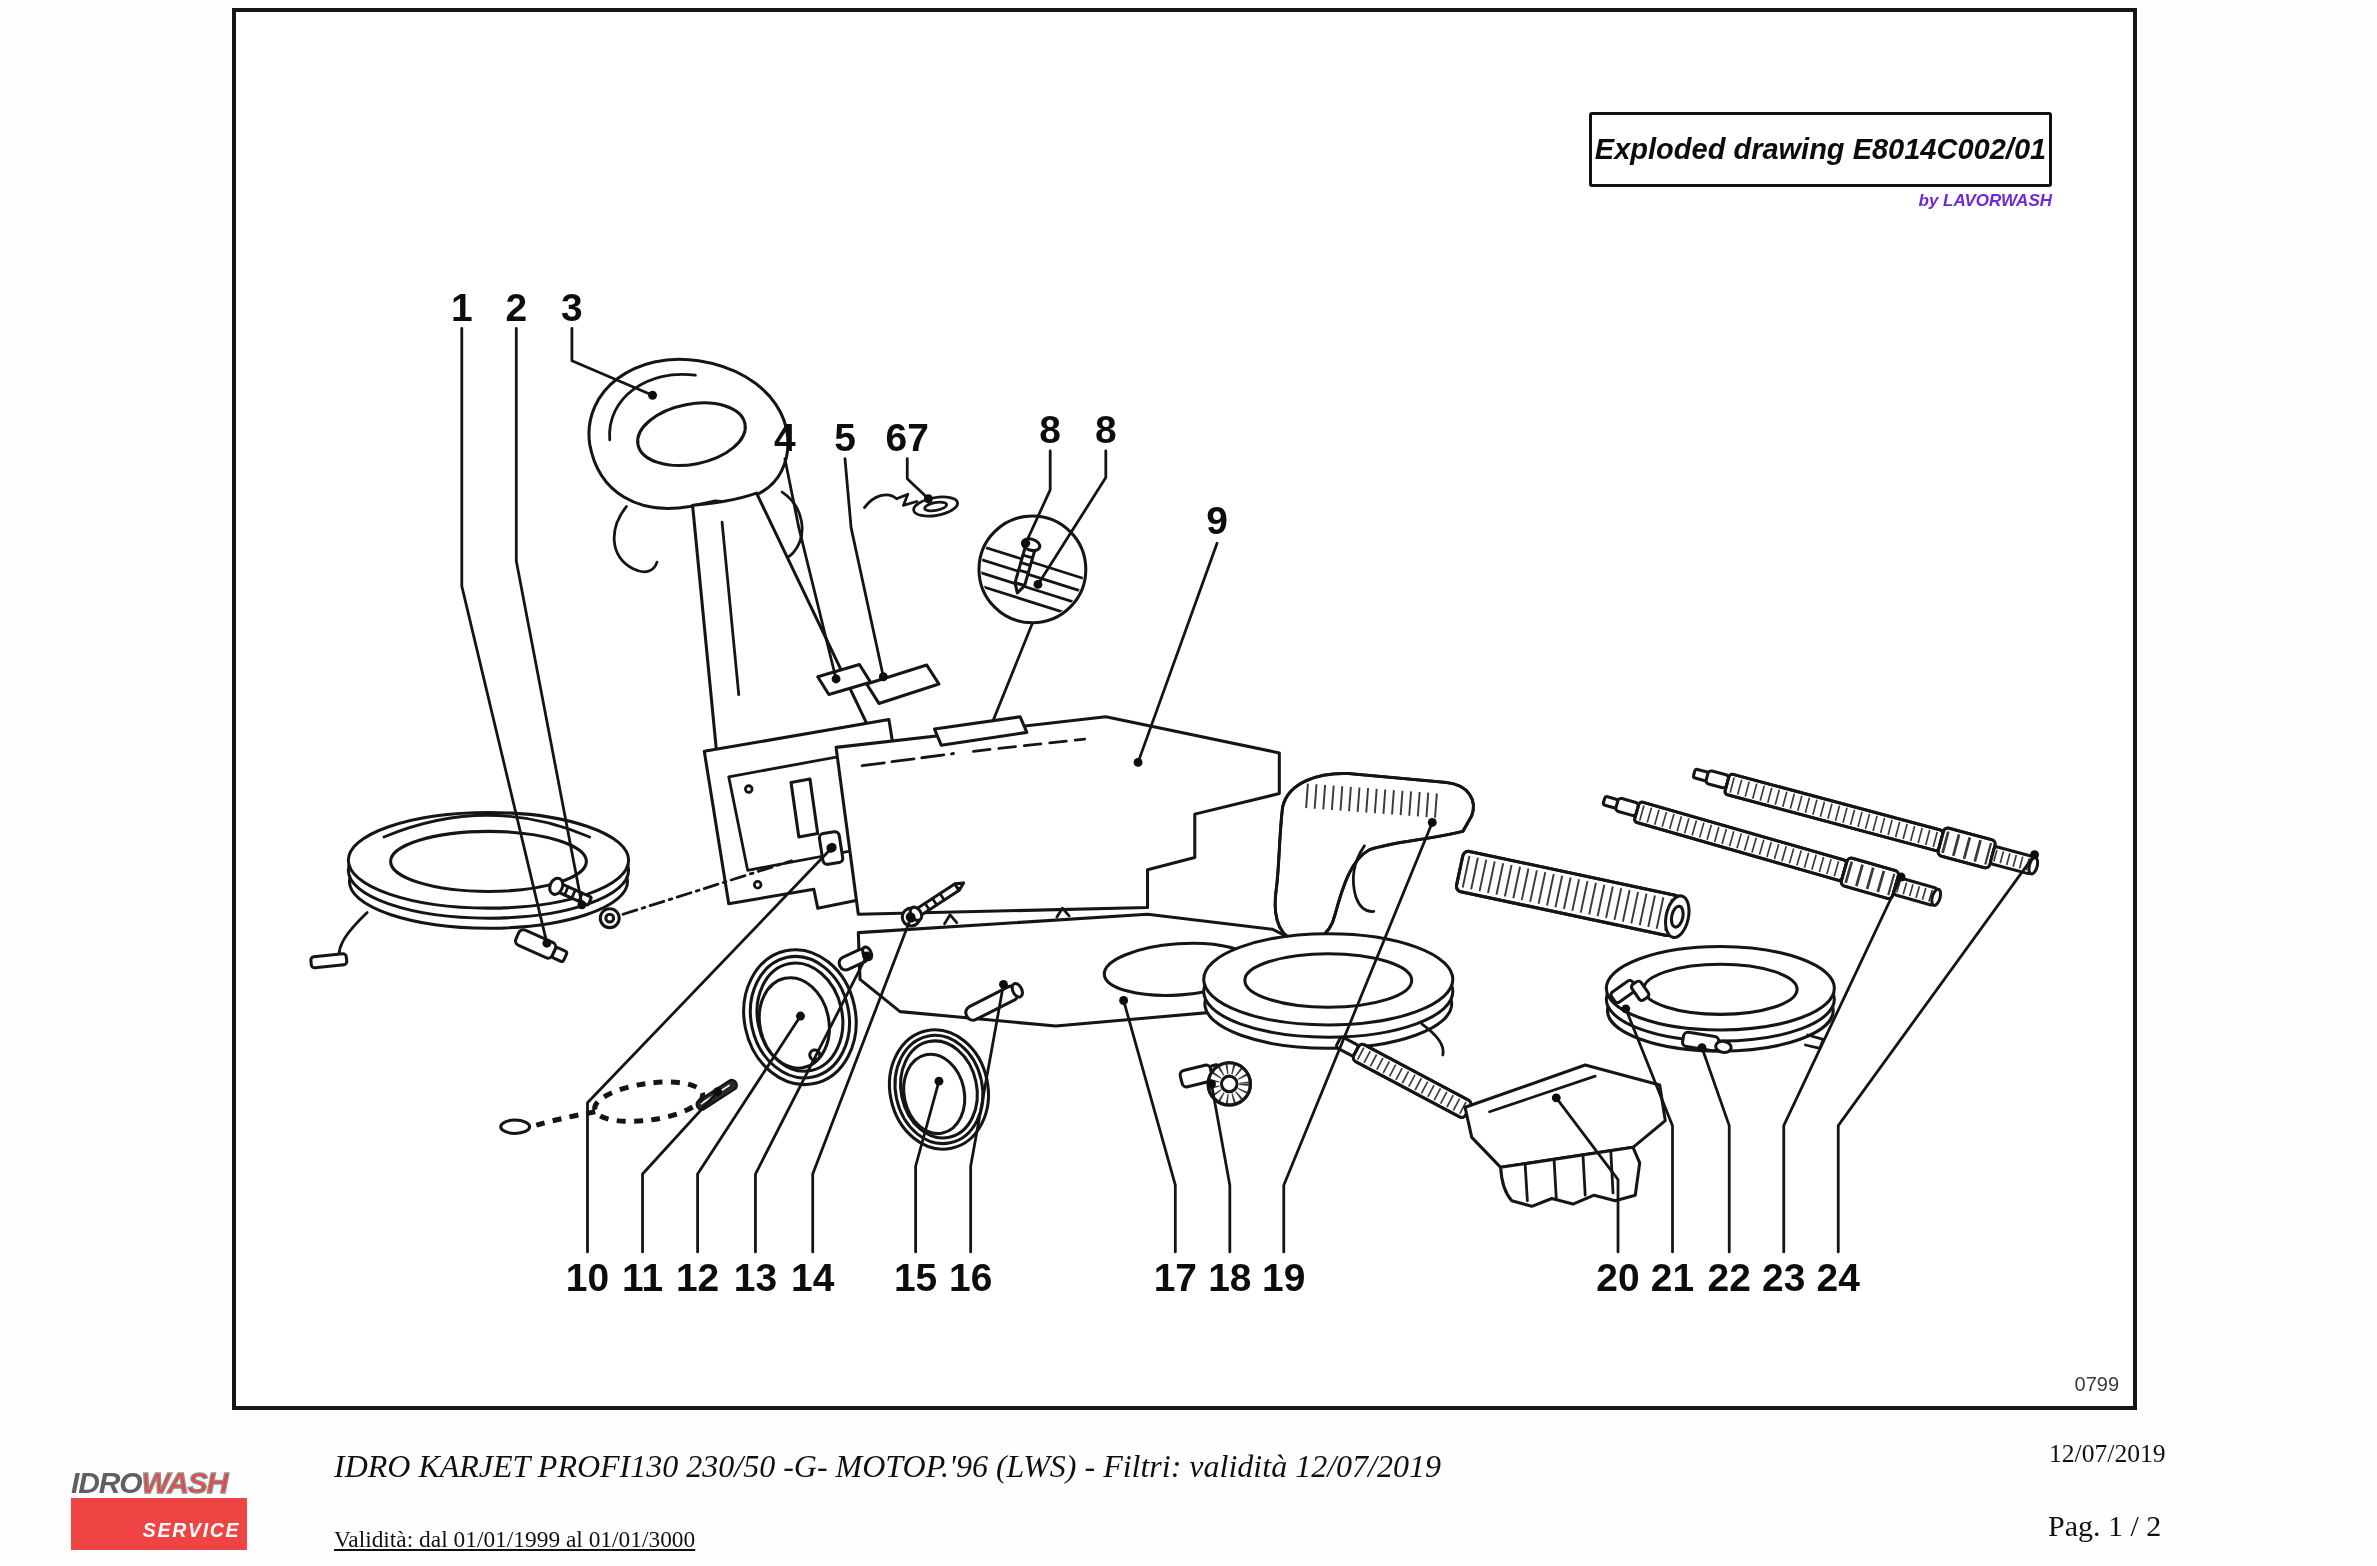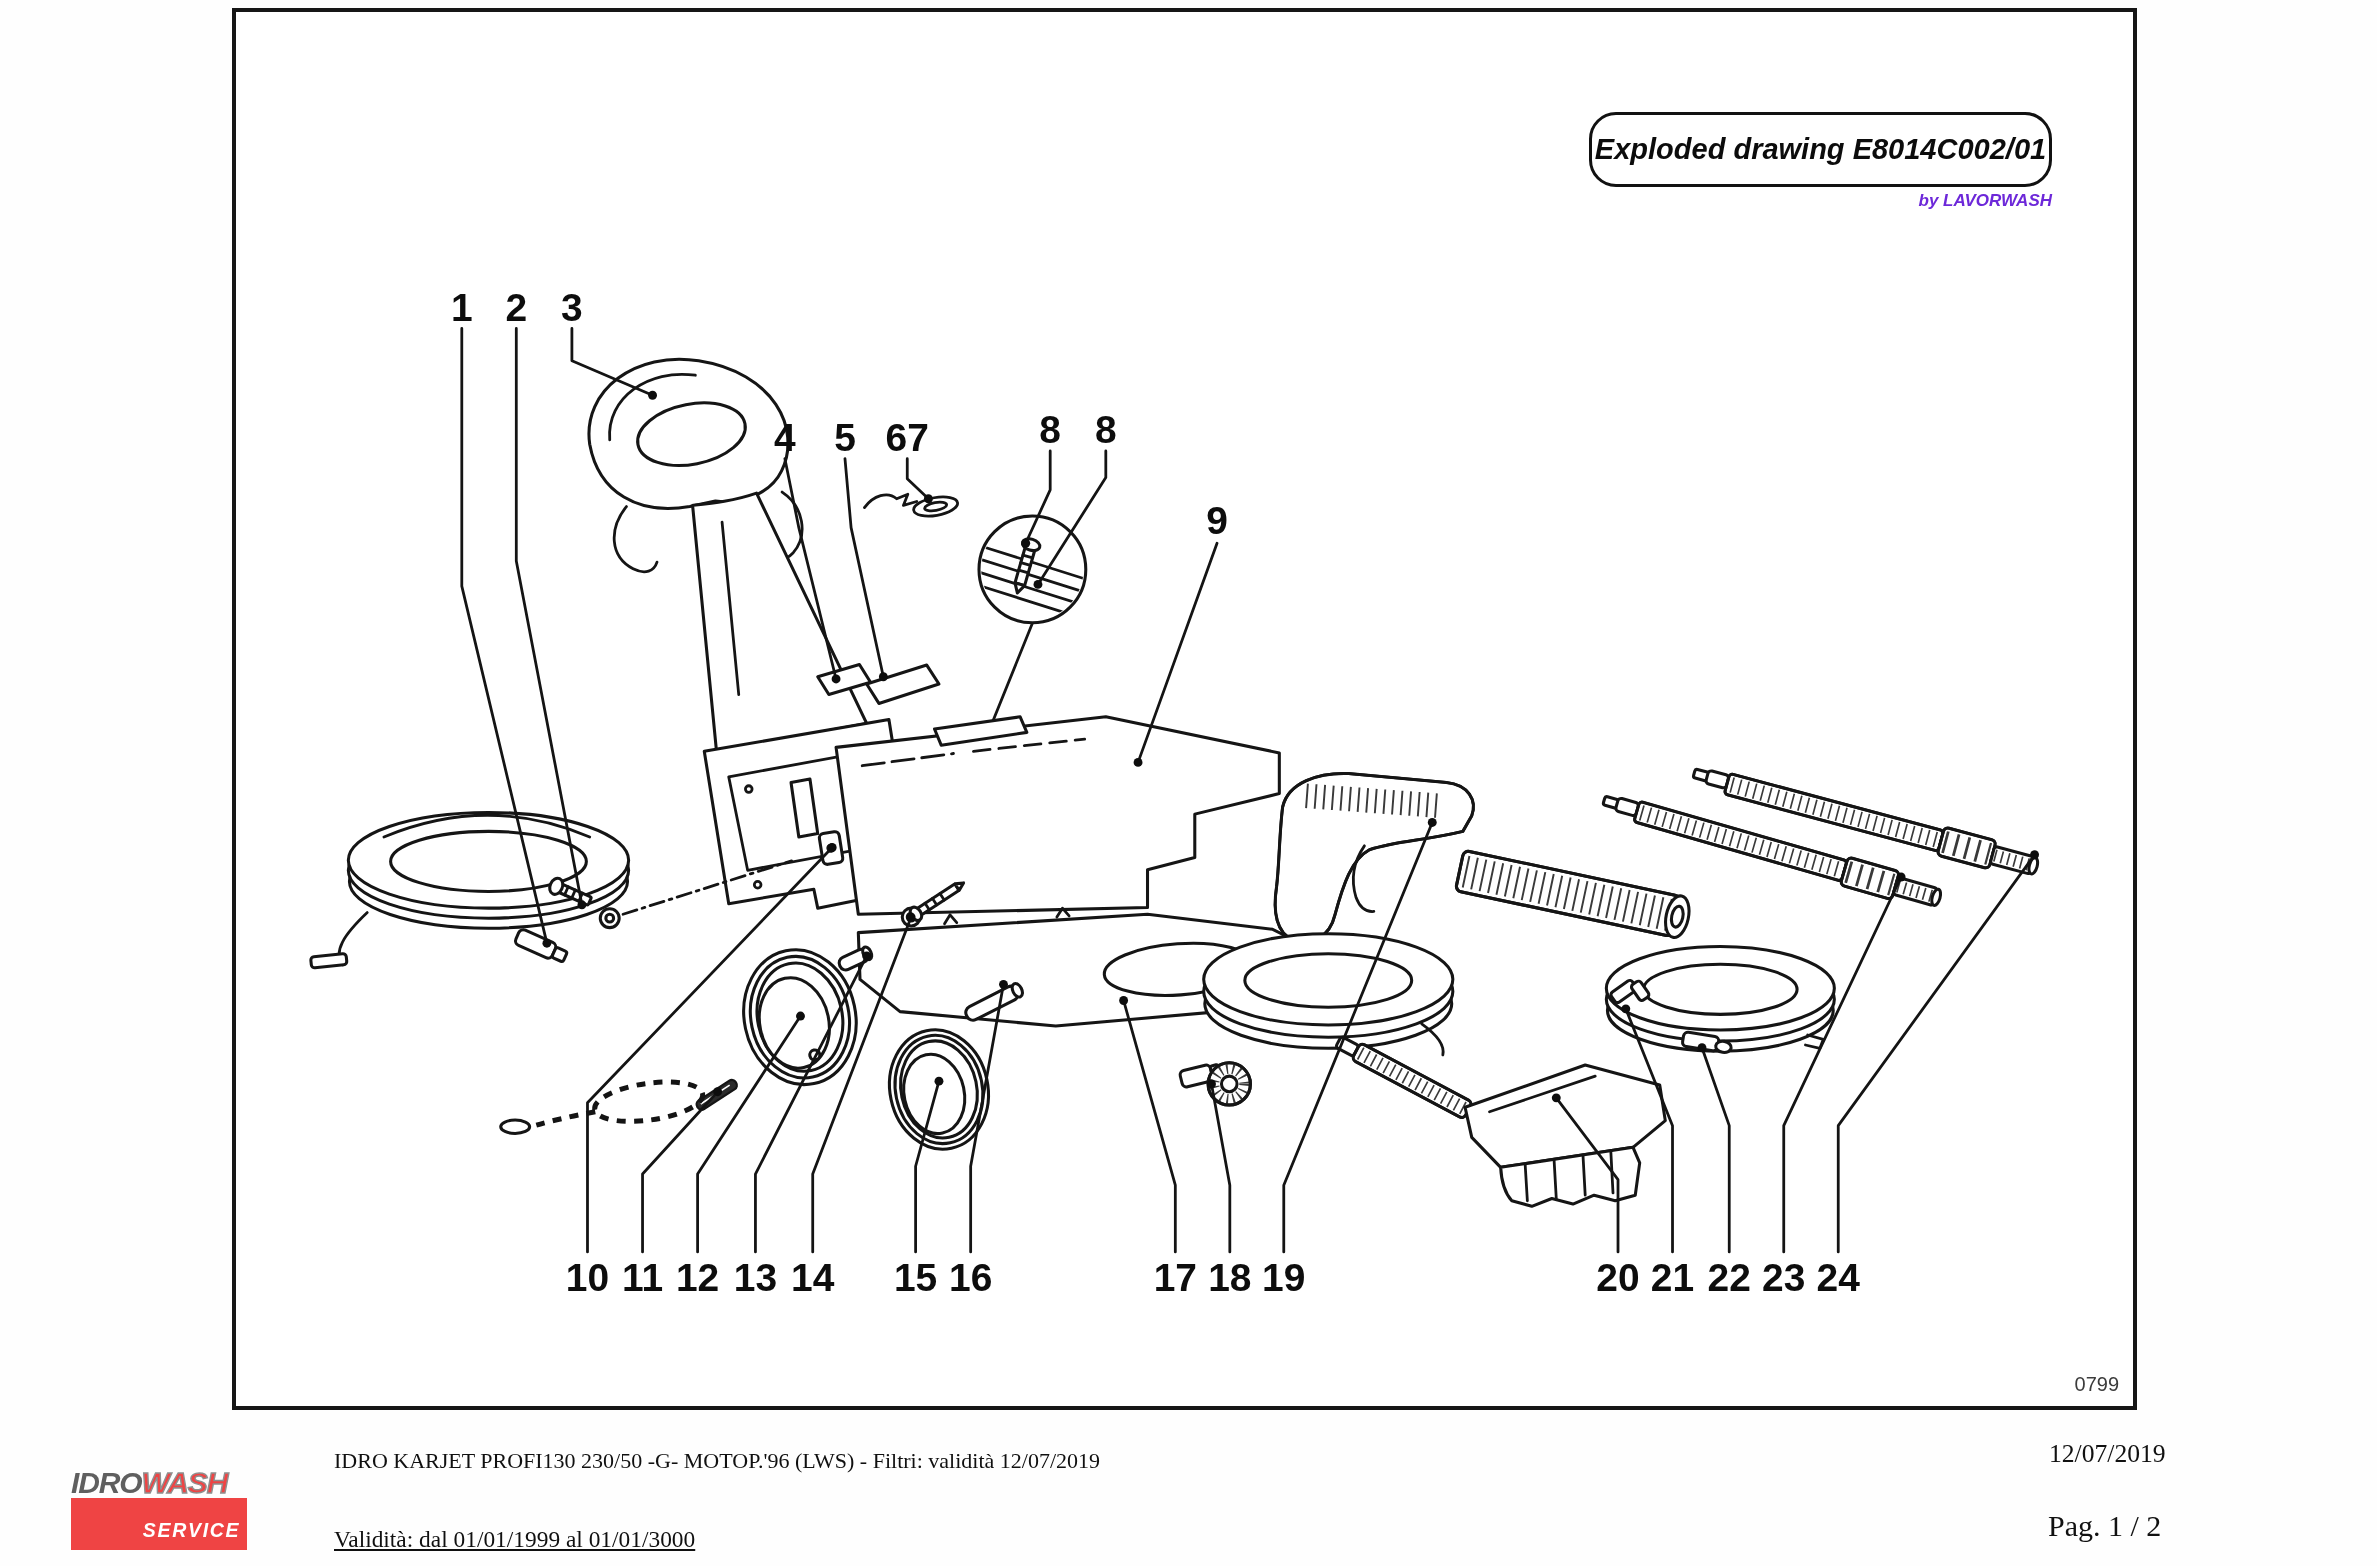--- a/index.html
+++ b/index.html
@@ -4,35 +4,35 @@
 <style>
   html,body{margin:0;padding:0;background:#ffffff;}
   #page{position:relative;width:2377px;height:1566px;background:#fefefe;overflow:hidden;
         font-family:"Liberation Sans",sans-serif;color:#111;}
   
   #frame{position:absolute;left:232px;top:8.3px;width:1905px;height:1402px;
          box-sizing:border-box;border:4.4px solid #161616;background:#fff;}
   #frame svg{position:absolute;left:0;top:0;width:100%;height:100%;}
   
   #stamp{position:absolute;left:1353px;top:100px;width:463px;height:75px;box-sizing:border-box;
-         border:3.9px solid #111;border-radius:27px;display:flex;align-items:center;justify-content:center;}
+         border:3.9px solid #111;border-radius:3px;display:flex;align-items:center;justify-content:center;}
   #stamp .t{font-style:italic;font-weight:700;font-size:29px;letter-spacing:0px;color:#0c0c0c;}
   #byline{position:absolute;left:1353px;top:179px;width:463px;text-align:right;
           font-style:italic;font-weight:700;font-size:17px;color:#6d28d9;}
   
   .s5{stroke:#151515;stroke-width:5;fill:none;stroke-linecap:round;stroke-linejoin:round;}
   .pt{fill:#ffffff;stroke:#151515;stroke-width:5.5;stroke-linejoin:round;}
   .dk{fill:#2b2b2b;stroke:#151515;stroke-width:4;}
   .dot{fill:#0d0d0d;stroke:none;}
   .ldr{stroke:#141414;stroke-width:5;fill:none;stroke-linejoin:round;stroke-linecap:round;}
   .num{font-family:"Liberation Sans",sans-serif;font-weight:700;font-size:70px;fill:#0d0d0d;text-anchor:middle;}
   .code{font-family:"Liberation Sans",sans-serif;font-size:36px;fill:#3c3c3c;text-anchor:middle;}
   
   .ftxt{position:absolute;left:334px;color:#101010;font-family:"Liberation Serif",serif;white-space:nowrap;}
-  #f-filter{top:1448px;font-size:22px;}
+  #f-filter{top:1448px;font-style:italic;font-size:32px;}
   #f-title{top:1480px;font-weight:700;font-size:32px;}
   #f-valid{top:1526px;font-size:23.4px;text-decoration:underline;}
   #f-date{position:absolute;left:2049px;top:1439px;font-family:"Liberation Serif",serif;font-size:25.6px;}
   #f-page{position:absolute;left:2048px;top:1509px;font-family:"Liberation Serif",serif;font-size:30px;}
   
   #logo{position:absolute;left:71px;top:1469px;width:176px;}
   #logo .row{font-weight:700;font-style:italic;font-size:30px;letter-spacing:-1.1px;line-height:27px;white-space:nowrap;}
   #logo .p1{color:#5f5f5f;}
   #logo .p2{color:#ef4444;-webkit-text-stroke:1.4px #8f8f8f;}
   #logo .box{position:relative;margin-top:2.2px;width:176px;height:52px;background:#ef4444;}

